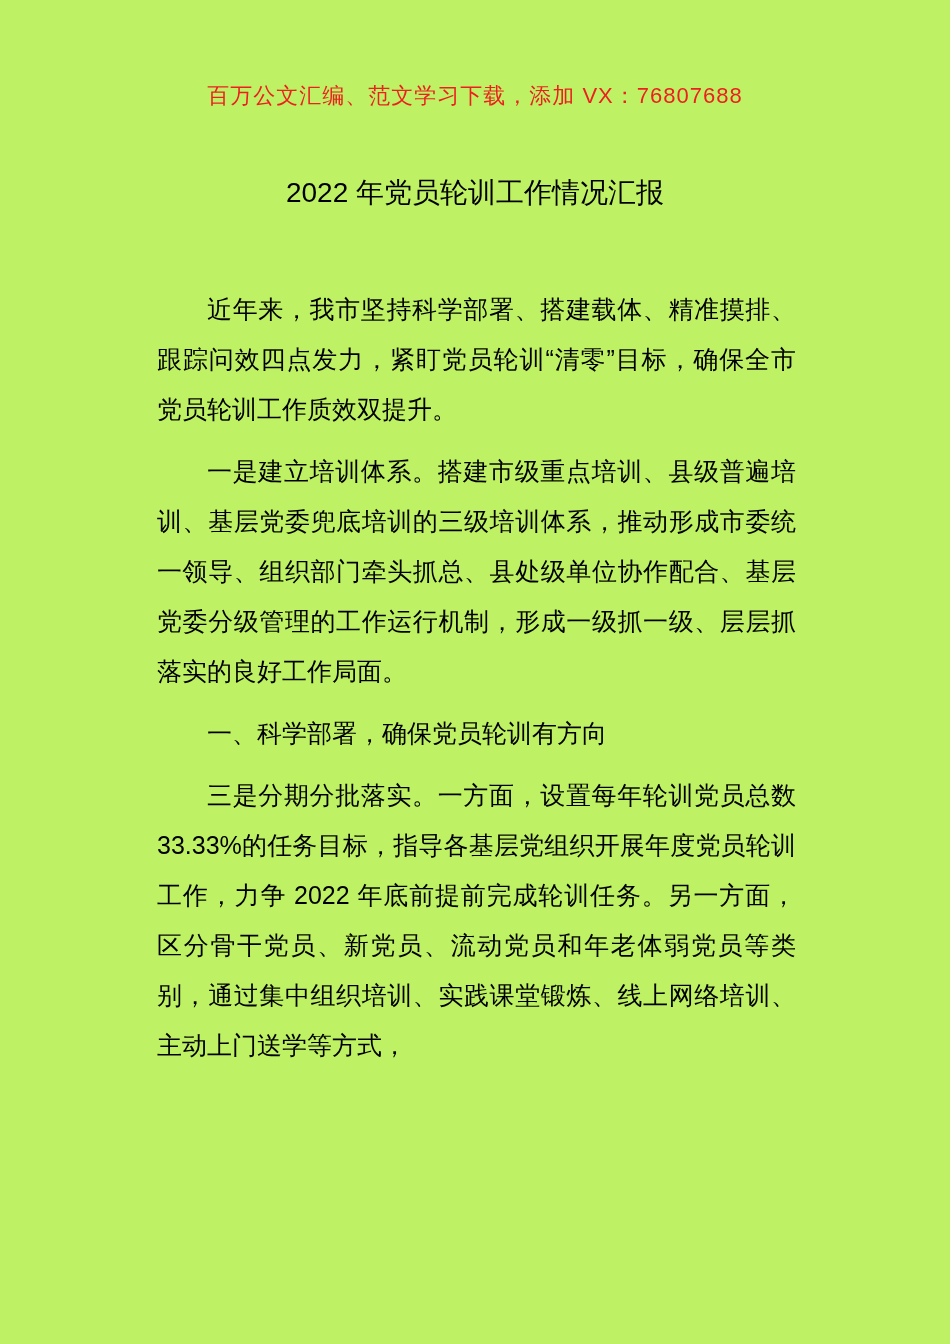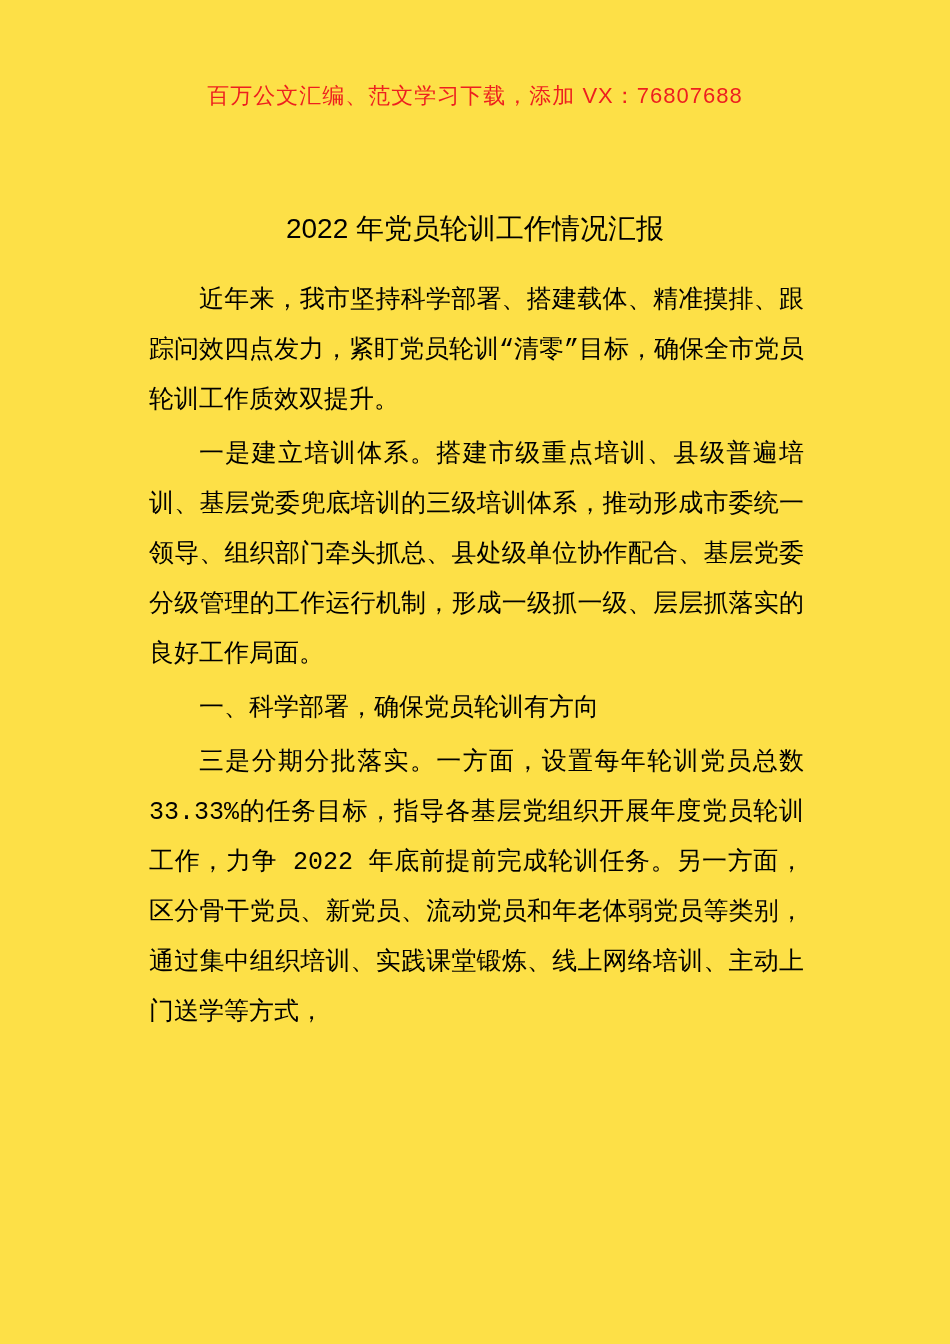--- a/index.html
+++ b/index.html
@@ -4,21 +4,21 @@
 <style>
   html, body {
     margin: 0;
     padding: 0;
     background: #ffffff;
   }
   .page {
     position: relative;
     width: 950px;
     height: 1344px;
-    background: #fde047;
+    background: #bef264;
     overflow: hidden;
     font-family: "Liberation Sans", sans-serif;
     color: #000000;
   }
   .promo {
     position: absolute;
     top: 82px;
     left: 0;
     right: 0;
     text-align: center;
@@ -29,38 +29,36 @@
   }
   .doc-title {
     position: absolute;
     top: 176px;
     left: 0;
     right: 0;
     text-align: center;
     font-size: 28px;
     line-height: 34px;
     color: #000000;
-    margin-top: 36px;
   }
   .content {
     position: absolute;
     top: 272px;
     left: 145px;
     width: 663px;
     font-size: 25px;
     line-height: 50px;
     text-align: justify;
     text-justify: inter-ideograph;
     color: #000000;
   }
   .content p {
-    margin: 4px;
+    margin: 12px;
     padding: 0;
     text-indent: 2em;
-    font-family: Liberation Mono, monospace;
   }
 </style>
 </head>
 <body>
 
 <div class="page">
 
   <div class="promo">
     <span>百万公文汇编、范文学习下载，添加 VX：76807688</span>
   </div>

